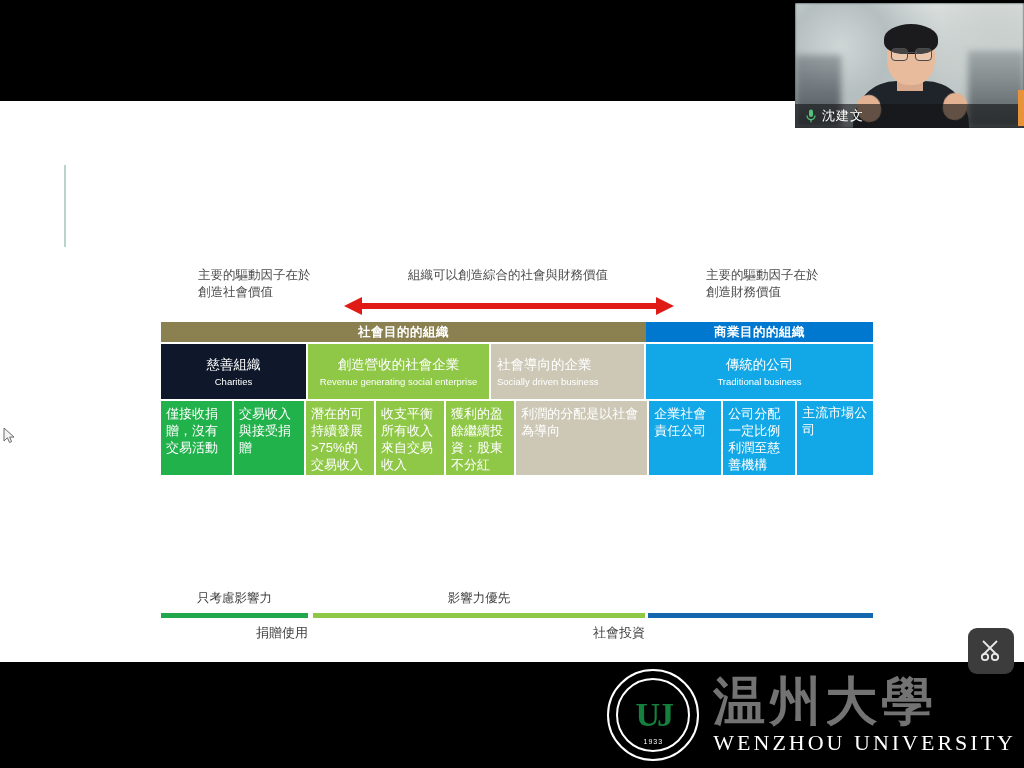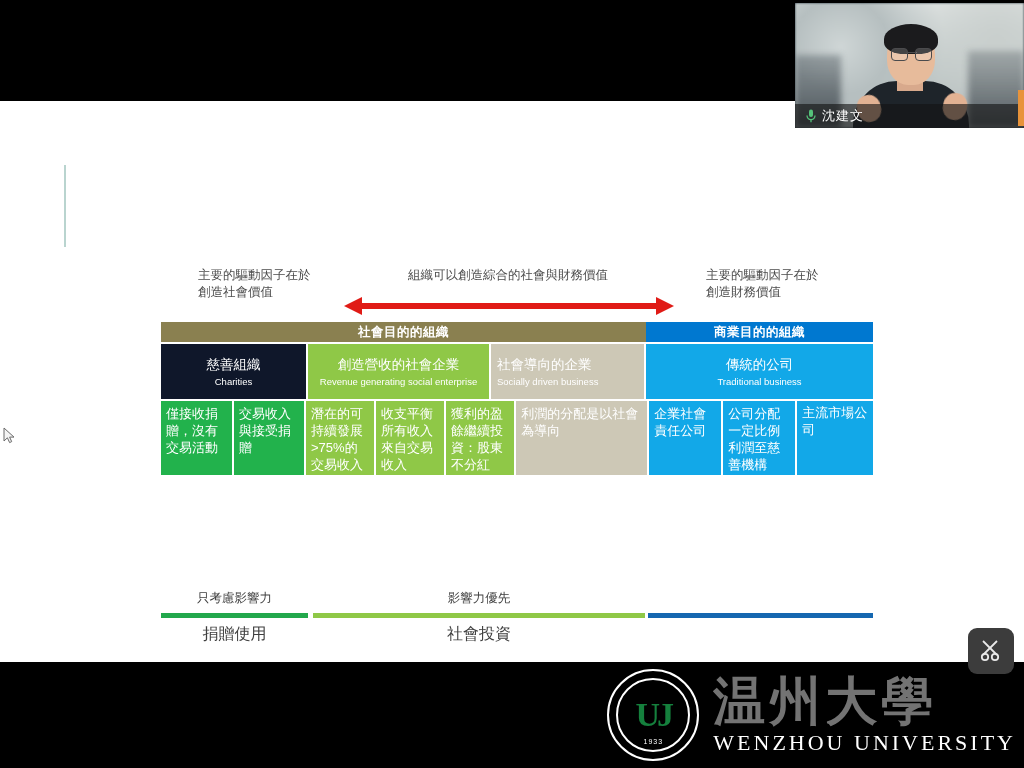--- a/index.html
+++ b/index.html
@@ -111,21 +111,21 @@
   #pl-1{left:152px;width:332px;}
   #pl-2{left:490px;width:222px;}
 
   #priority-bars{position:absolute;left:161px;top:512px;width:712px;height:5px;}
   .pbar{position:absolute;top:0;height:5px;}
   #pb-0{left:0px;width:147px;background:#22a84c;}
   #pb-1{left:152px;width:332px;background:#8fc847;}
   #pb-2{left:487px;width:225px;background:#1567b0;}
 
   #usage-labels{position:absolute;left:161px;top:523px;width:712px;height:20px;}
-  .ulabel{position:absolute;font-size:16px;color:#3f3f3f;text-align:center;}
+  .ulabel{position:absolute;font-size:13px;color:#3f3f3f;text-align:right;}
   #ul-0{left:0px;width:147px;}
   #ul-1{left:152px;width:332px;}
 
   
   #footer-sentence{
     position:absolute;left:0;top:597px;width:1024px;
     text-align:center;font-size:17px;color:#8a8a8a;letter-spacing:1px;
   }
 
   

